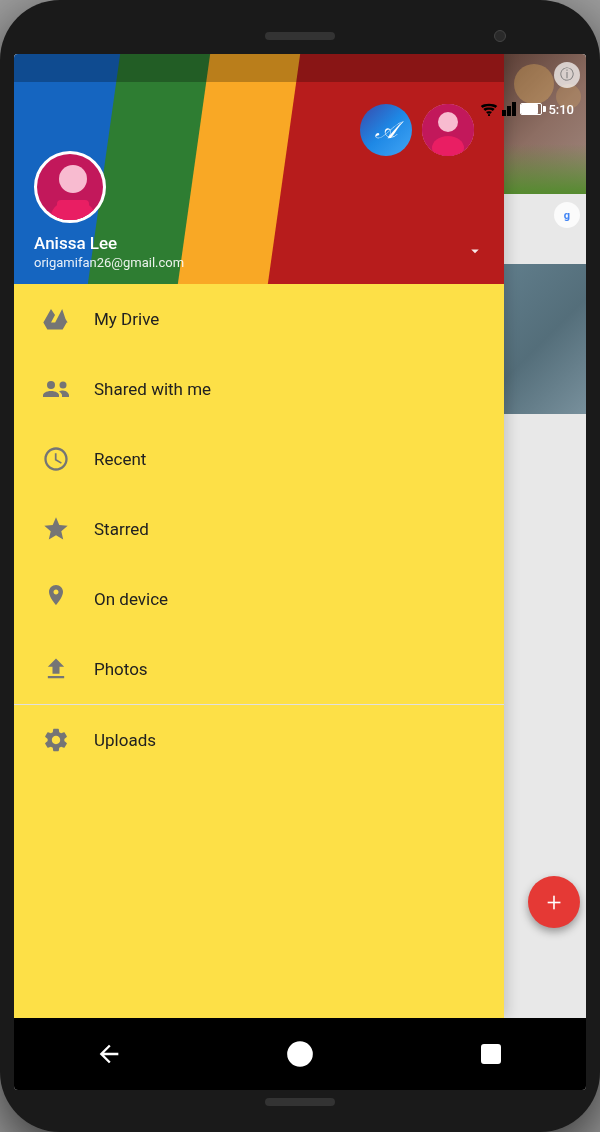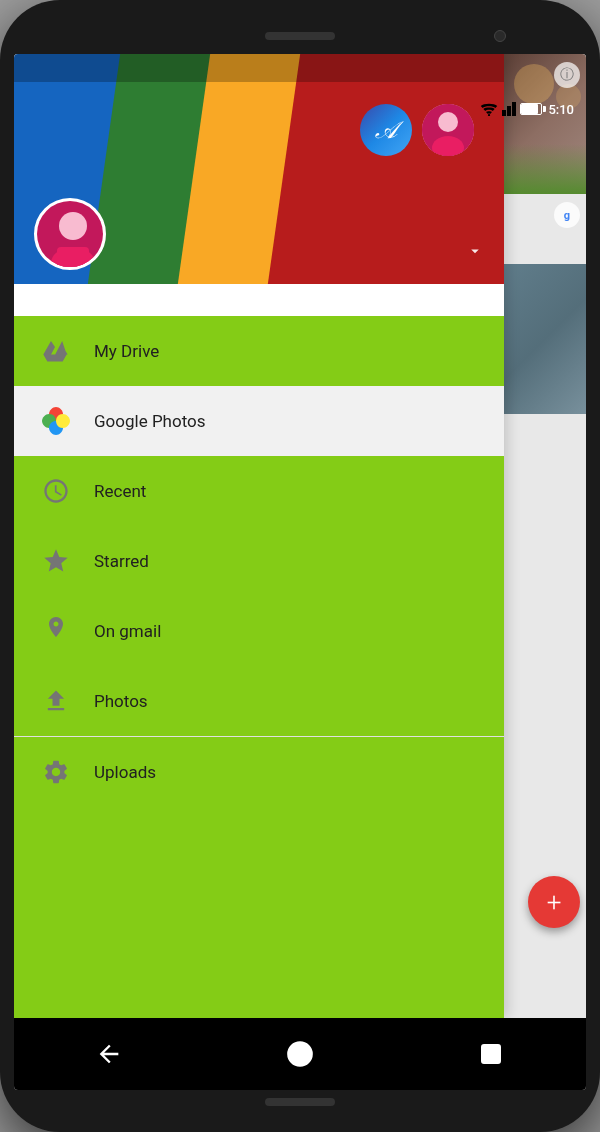--- a/index.html
+++ b/index.html
@@ -264,23 +264,22 @@
       right: 20px;
       bottom: 20px;
       color: rgba(255,255,255,0.9);
       font-size: 16px;
     }
 
     
     .menu-section {
       width: 100%;
       flex: 1;
-      background: #84cc16;
+      background: #fde047;
       overflow-y: auto;
-      margin-top: 32px;
     }
 
     .menu-item {
       display: flex;
       align-items: center;
       padding: 0 20px;
       height: 70px;
       cursor: pointer;
       border-bottom: 1px solid transparent;
     }
@@ -454,52 +453,56 @@
                 <div class="user-avatar">
                   <svg width="72" height="72" viewBox="0 0 72 72">
                     <rect width="72" height="72" fill="#c2185b"></rect>
                     <circle cx="36" cy="25" r="14" fill="#f8bbd0"></circle>
                     <ellipse cx="36" cy="62" rx="22" ry="16" fill="#e91e63"></ellipse>
 
                     <rect x="20" y="46" width="32" height="26" rx="4" fill="#e91e63"></rect>
                   </svg>
                 </div>
               </div>
+              <div style="margin-top: 10px;">
+                <div class="user-name">Anissa Lee</div>
+                <div class="user-email">origamifan26@gmail.com</div>
+              </div>
 
               <div class="dropdown-arrow">
                 <svg width="18" height="18" viewBox="0 0 24 24" fill="rgba(255,255,255,0.9)">
                   <path d="M7 10l5 5 5-5z"></path>
                 </svg>
               </div>
             </div>
           </div>
 
           <div class="menu-section">
 
             <div class="menu-item">
               <div class="menu-icon">
                 <svg width="28" height="28" viewBox="0 0 24 24" fill="#757575">
                   <path d="M7.71 3.5L1.15 15l3.43 6 6.57-12.5zm9.58 0L11.28 15H22l-1.86-3L17.29 3.5zM1.15 15l3.43 6h13.14l3.43-6z"></path>
                 </svg>
               </div>
               <span class="menu-label">My Drive</span>
             </div>
 
-
-            <div class="menu-item active">
-              <div class="menu-icon">
-                <svg width="28" height="28" viewBox="0 0 24 24">
-                  <path d="M12 12 C12 12 6 12 6 6 C6 3 9 0 12 0 C15 0 18 3 18 6 C18 12 12 12 12 12Z" fill="#F44336"></path>
-                  <path d="M12 12 C12 12 12 18 6 18 C3 18 0 15 0 12 C0 9 3 6 6 6 C12 6 12 12 12 12Z" fill="#4CAF50"></path>
-                  <path d="M12 12 C12 12 18 12 18 18 C18 21 15 24 12 24 C9 24 6 21 6 18 C6 12 12 12 12 12Z" fill="#2196F3"></path>
-                  <path d="M12 12 C12 12 12 6 18 6 C21 6 24 9 24 12 C24 15 21 18 18 18 C12 18 12 12 12 12Z" fill="#FFEB3B"></path>
-                </svg>
-              </div>
-              <span class="menu-label">Google Photos</span>
-            </div>
+            <div class="menu-item">
+              <div class="menu-icon">
+                <svg width="30" height="28" viewBox="0 0 30 24" fill="#757575">
+                  <circle cx="10" cy="8" r="4"></circle>
+                  <path d="M10 14c-5 0-8 2.5-8 4v2h16v-2c0-1.5-3-4-8-4z"></path>
+                  <circle cx="22" cy="8" r="3.5"></circle>
+                  <path d="M22 13.5c-1.5 0-3 .4-4 1 1.5 1 3 2.5 3 3.5v2h7v-2c0-1.3-2.5-4.5-6-4.5z"></path>
+                </svg>
+              </div>
+              <span class="menu-label">Shared with me</span>
+            </div>
+
 
             <div class="menu-item">
               <div class="menu-icon">
                 <svg width="28" height="28" viewBox="0 0 24 24" fill="#757575">
                   <path d="M11.99 2C6.47 2 2 6.48 2 12s4.47 10 9.99 10C17.52 22 22 17.52 22 12S17.52 2 11.99 2zM12 20c-4.42 0-8-3.58-8-8s3.58-8 8-8 8 3.58 8 8-3.58 8-8 8zm.5-13H11v6l5.25 3.15.75-1.23-4.5-2.67V7z"></path>
                 </svg>
               </div>
               <span class="menu-label">Recent</span>
             </div>
 
@@ -511,21 +514,21 @@
               </div>
               <span class="menu-label">Starred</span>
             </div>
 
             <div class="menu-item">
               <div class="menu-icon">
                 <svg width="24" height="28" viewBox="0 0 24 28" fill="#757575">
                   <path d="M12 0C8.13 0 5 3.13 5 7c0 5.25 7 13 7 13s7-7.75 7-13c0-3.87-3.13-7-7-7zm0 9.5c-1.38 0-2.5-1.12-2.5-2.5S10.62 4.5 12 4.5s2.5 1.12 2.5 2.5S13.38 9.5 12 9.5z"></path>
                 </svg>
               </div>
-              <span class="menu-label">On gmail</span>
+              <span class="menu-label">On device</span>
             </div>
 
             <div class="menu-item">
               <div class="menu-icon">
                 <svg width="28" height="28" viewBox="0 0 24 24" fill="#757575">
                   <path d="M5 20h14v-2H5v2zm0-10h4v6h6v-6h4l-7-7-7 7z"></path>
                 </svg>
               </div>
               <span class="menu-label">Photos</span>
             </div>

